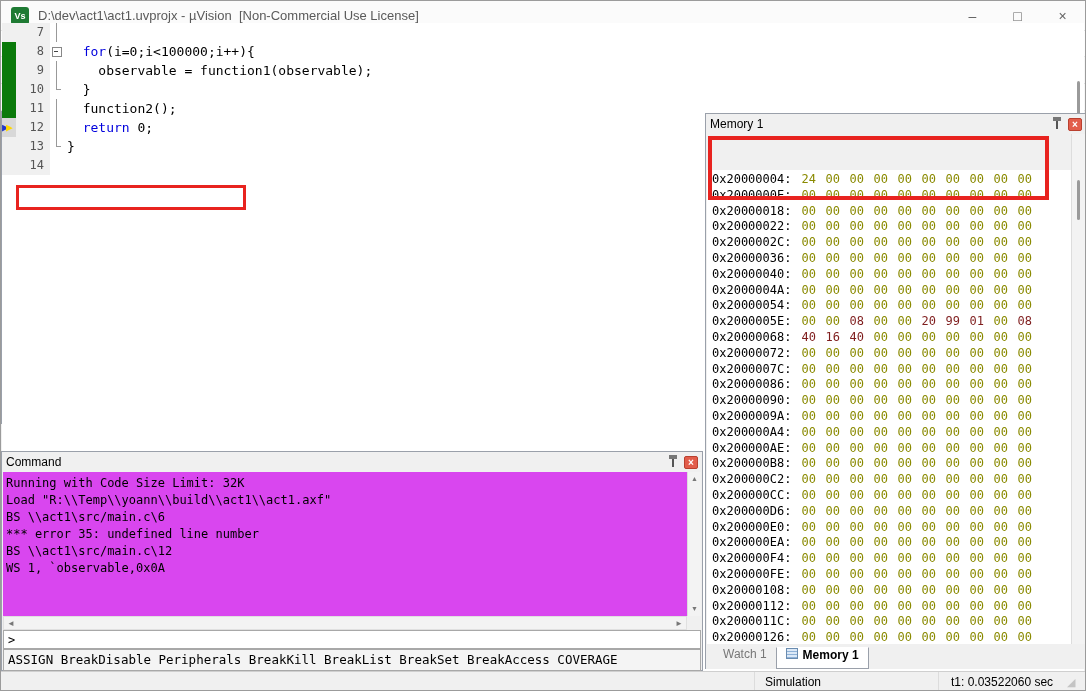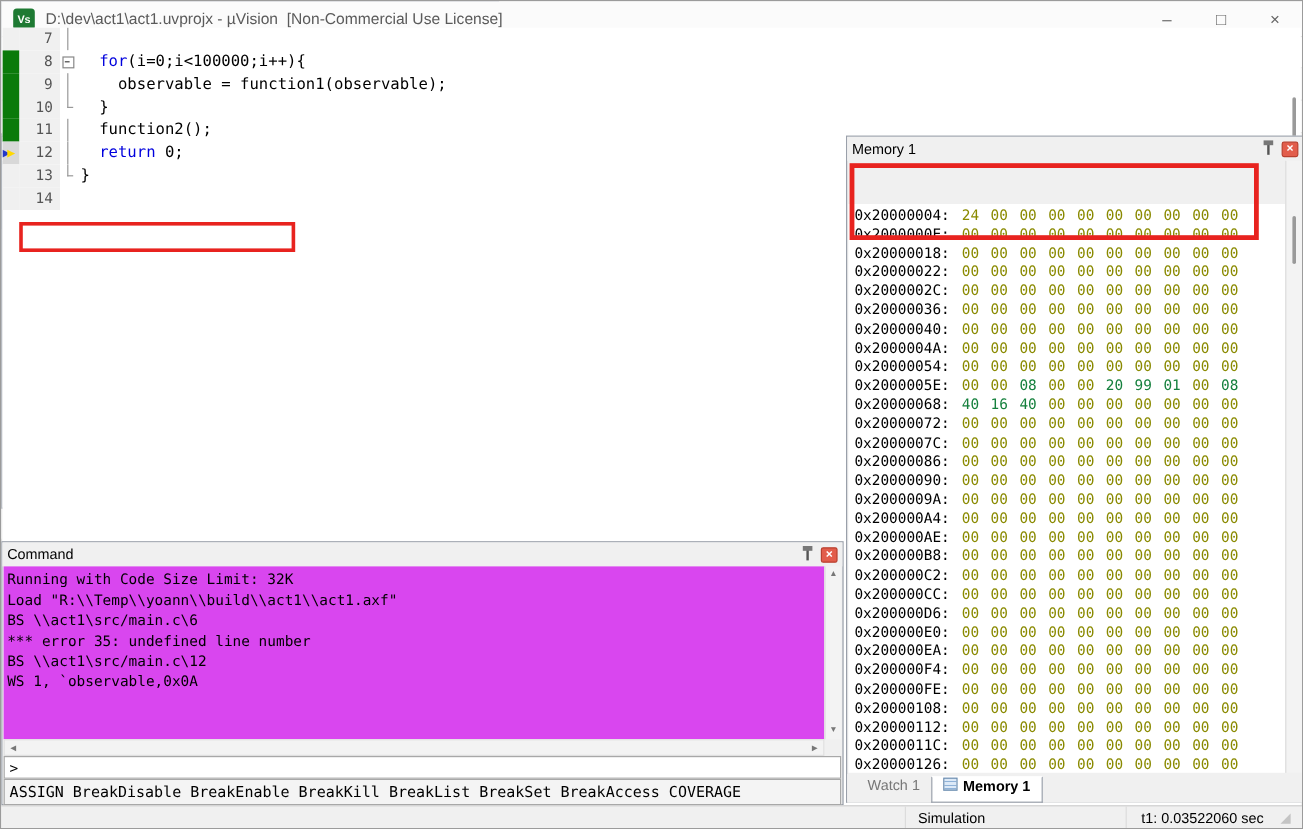--- a/index.html
+++ b/index.html
@@ -156,21 +156,21 @@
   .lock-btn{width:26px;height:26px;margin-left:7px;border:1px solid #bdbdbd;background:#f4f4f4;border-radius:2px;
             display:flex;align-items:flex-end;justify-content:center;padding-bottom:4px}
   .lock-icon{width:12px;height:9px;background:#d4a017;border-radius:1px;position:relative}
   .lock-icon::before{content:"";position:absolute;left:3px;top:-6px;width:8px;height:7px;
                      border:2px solid #c09213;border-bottom:none;border-radius:4px 4px 0 0}
   .mem-body{position:absolute;left:1px;top:56px;right:15px;bottom:24px;background:#fff;overflow:hidden;
             font:12px/15.8px "DejaVu Sans Mono",monospace;padding:2px 0 0 5px}
   .mem-row{height:15.8px;white-space:pre}
   .mem-addr{margin-right:10px}
   .mem-byte{display:inline-block;width:15px;margin-right:9px;color:#8a8a00}
-  .mem-byte.green{color:#15803d}
+  .mem-byte.green{color:#7f1d1d}
   .mem-vs{position:absolute;right:1px;top:20px;width:14px;bottom:24px;background:#f3f3f3;border-left:1px solid #ddd}
   #mem-vthumb{top:46px;height:40px;left:5px;width:3px;position:absolute;background:#9a9a9a;border-radius:2px}
   #mem-tabs{left:705px;top:644px;width:380px;height:24px;padding-left:8px}
   #anno-mem{left:2px;top:22px;width:341px;height:64px;border-width:4px}
 
   
   #statusbar{position:absolute;left:0;top:670px;width:100%;height:21px;background:#f0f0f0;
              border-top:1px solid #cfcfcf;display:flex;align-items:stretch}
   .sb-left{width:754px;border-right:1px solid #dcdcdc}
   .sb-mode{width:184px;padding-left:10px;line-height:20px;border-right:1px solid #dcdcdc}
@@ -812,21 +812,21 @@
       <span class="a down">▼</span>
     </div>
     <div class="cmd-hs">
       <span>◄</span>
       <span>►</span>
     </div>
     <div class="cmd-prompt">
       <span>&gt;</span>
       <input class="cmd-input" value="" style="">
     </div>
-    <div class="cmd-assist">ASSIGN BreakDisable BreakEnable BreakKill BreakList BreakSet BreakAccess COVERAGE</div>
+    <div class="cmd-assist">ASSIGN BreakDisable Peripherals BreakKill BreakList BreakSet BreakAccess COVERAGE</div>
   </div>
 
   <div class="panel" id="memory-panel">
     <div class="phead">
       <span class="ptitle">Memory 1</span>
       <span class="pin-icon"></span>
       <span class="pclose">×</span>
     </div>
     <div class="mem-body">
 

